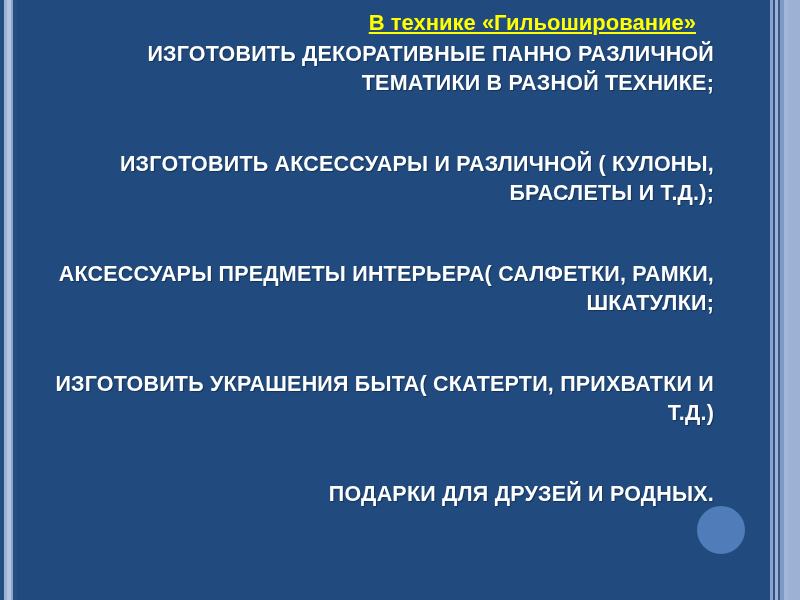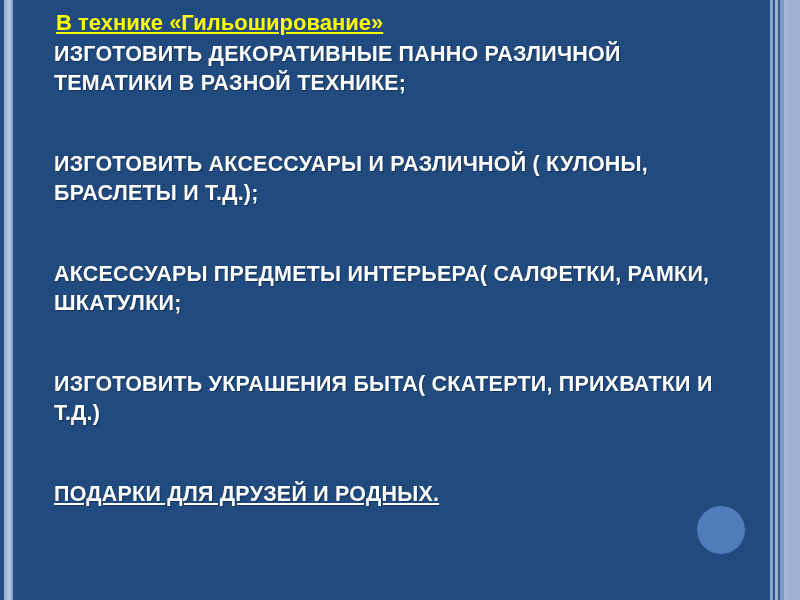--- a/index.html
+++ b/index.html
@@ -68,21 +68,21 @@
   
   .title-line {
     position: absolute;
     left: 56px;
     top: 8px;
     width: 640px;
     color: #ffff00;
     font-weight: bold;
     font-size: 22px;
     line-height: 29px;
-    text-align: left;
+    text-align: right;
     text-decoration: underline;
     text-underline-offset: 2px;
     letter-spacing: 0px;
     z-index: 3;
     white-space: nowrap;
   }
 
   .title-word2 {
     position: absolute;
     left: 56px;
@@ -97,32 +97,33 @@
     text-underline-offset: 2px;
     z-index: 3;
   }
 
   .body-block {
     position: absolute;
     left: 54px;
     top: 40px;
     width: 660px;
     z-index: 2;
+    text-align: right;
   }
 
   .para {
     color: #ffffff;
     font-weight: bold;
     font-size: 21.5px;
     line-height: 29px;
     letter-spacing: 0.2px;
     text-shadow: 1px 1px 1px rgba(10, 30, 60, .55);
     margin: 0 0 28px 0;
   }
-  .para.last { margin-bottom: 16px; text-decoration: underline; }
+  .para.last { margin-bottom: 16px; }
   .para.gap-big { margin-bottom: 52px; }
 </style>
 </head>
 <body>
 
 <div id="slide">
 
   <div class="edge-left"></div>
   <div class="edge-right"></div>
 

